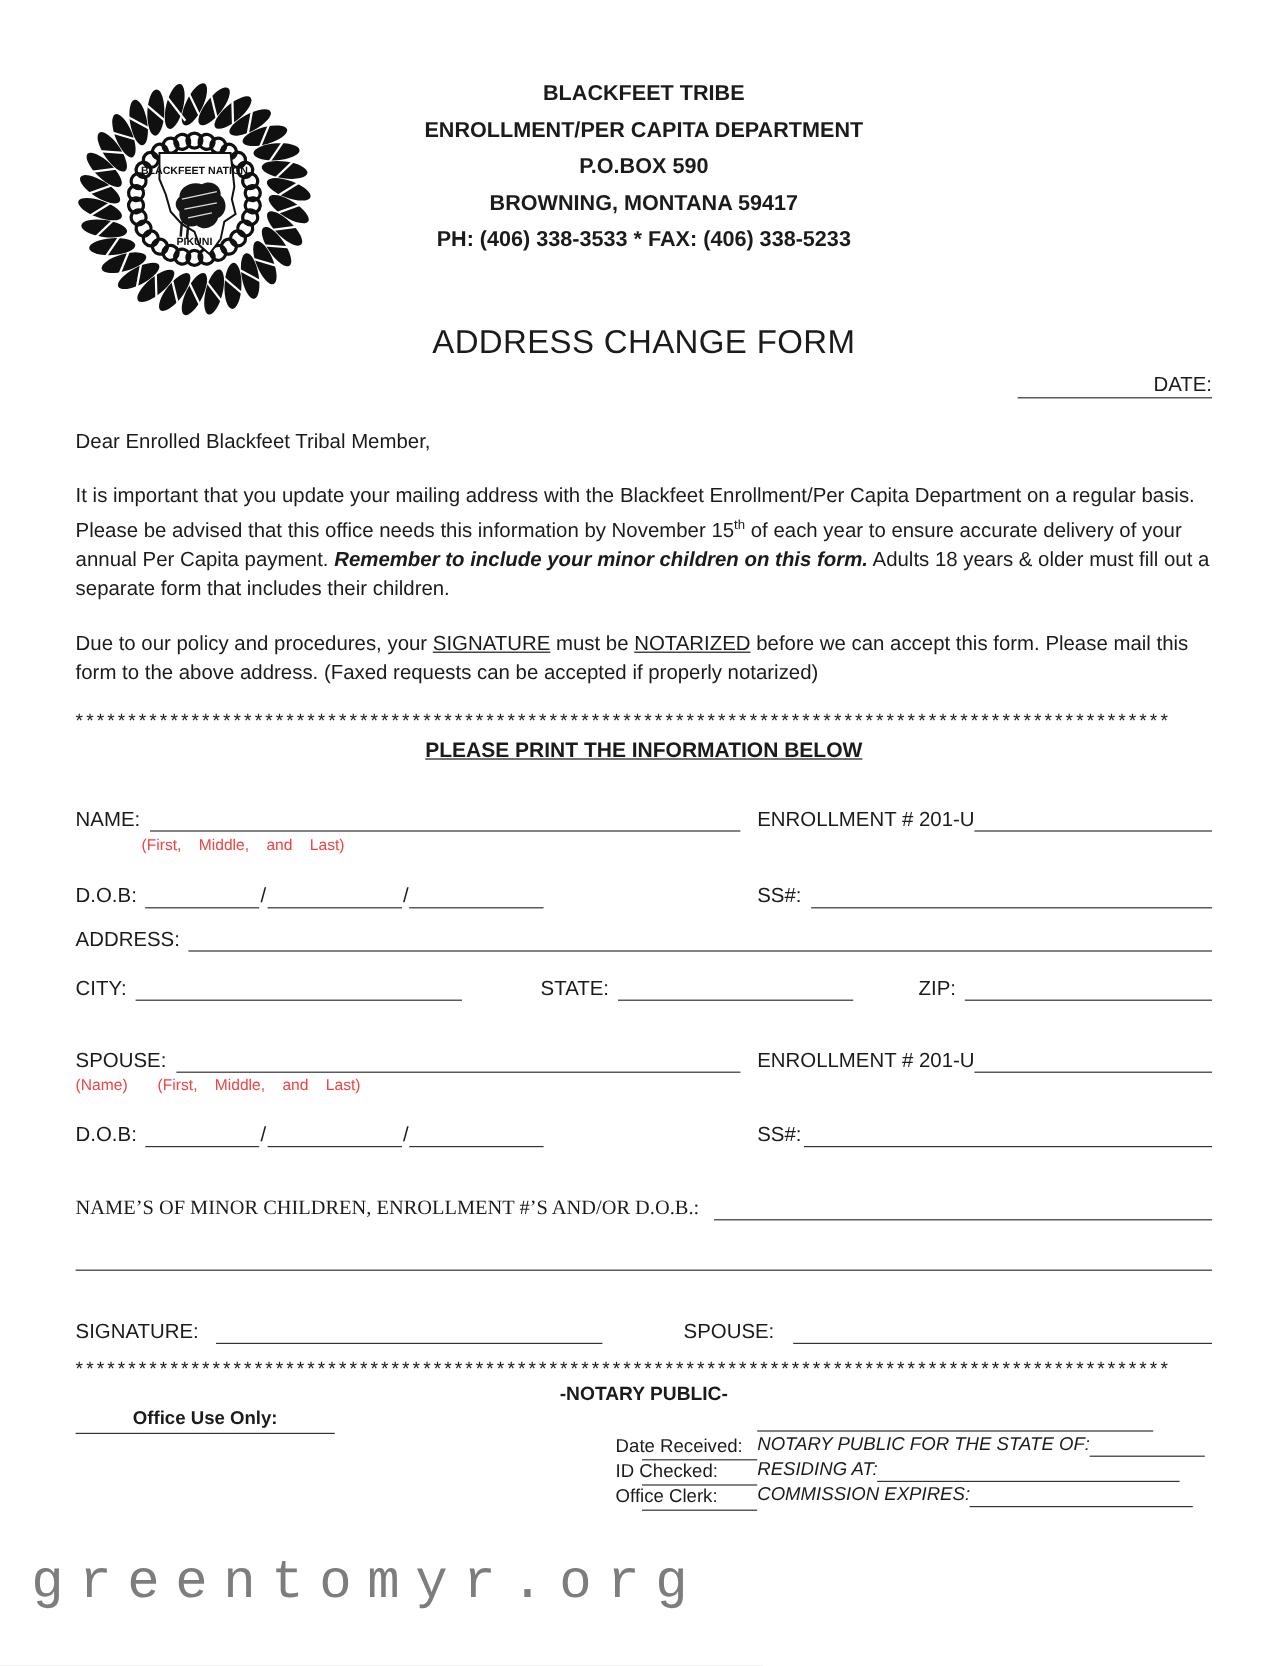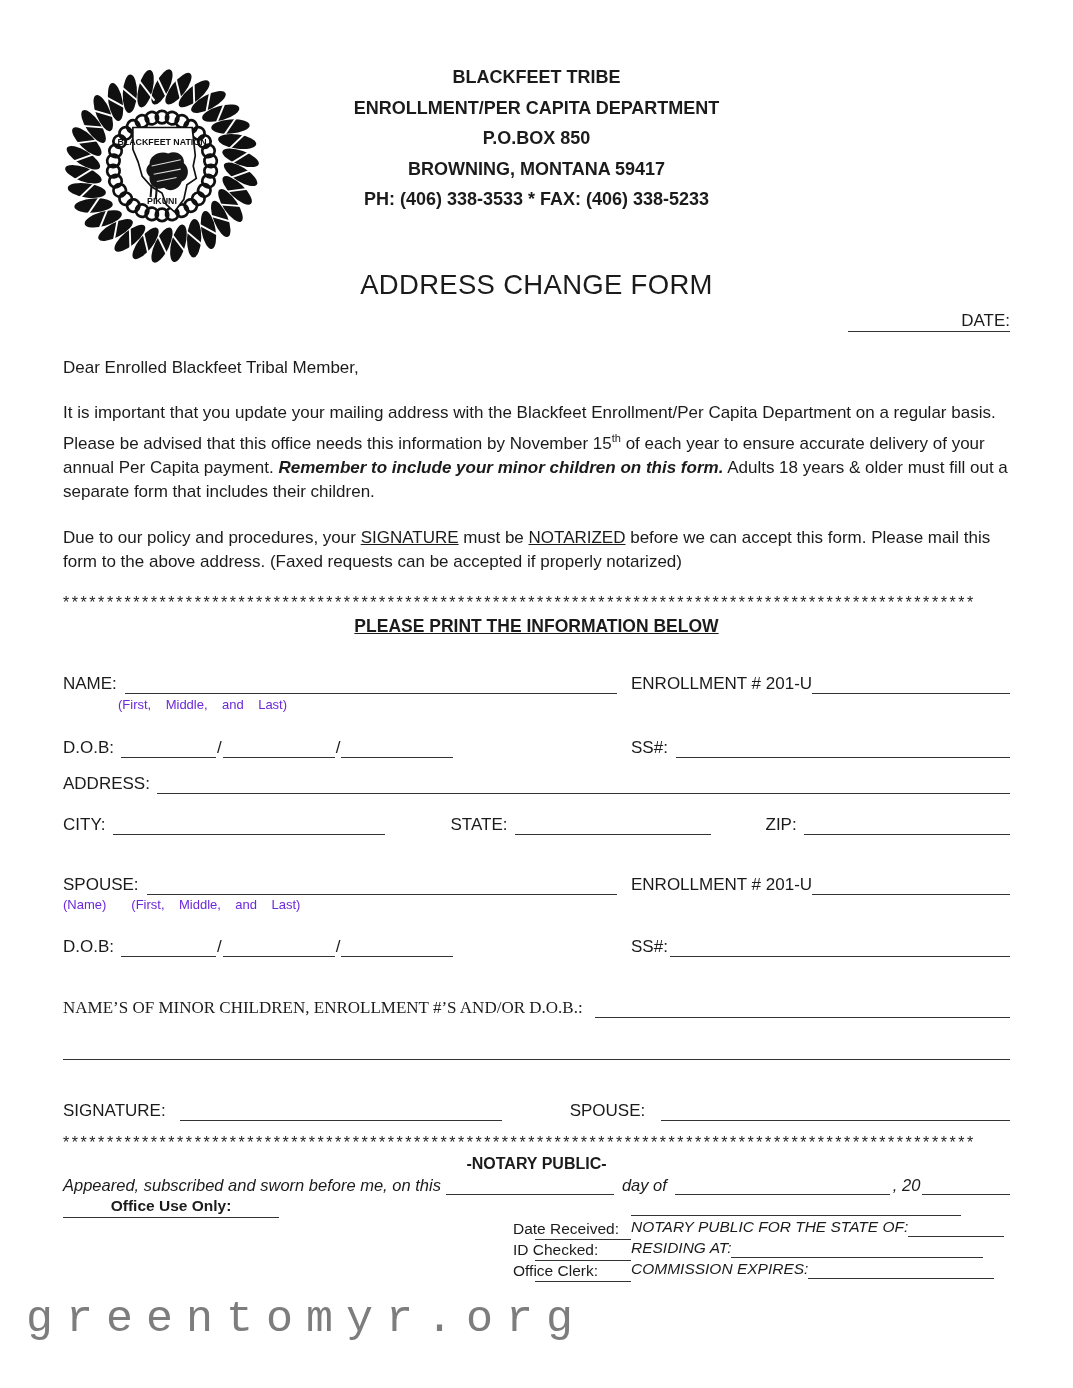--- a/index.html
+++ b/index.html
@@ -30,21 +30,21 @@
 
   .sep{margin-top:20px;font-size:16px;letter-spacing:2.55px;white-space:nowrap;overflow:hidden;}
   .print-head{text-align:center;font-weight:700;text-decoration:underline;font-size:17.5px;margin-top:4px;
               font-stretch:condensed;}
 
   .col-l{width:568px;display:flex;align-items:flex-end;}
   .col-r{flex:1;display:flex;align-items:flex-end;}
   .grow{flex:1;}
 
   .name-row{margin-top:36px;}
-  .hint{font-size:13px;line-height:15px;white-space:pre;color:#6d28d9;}
+  .hint{font-size:13px;line-height:15px;white-space:pre;color:#ef4444;}
   .name-hint{margin-top:3px;margin-left:55px;}
   .dob-row{margin-top:25px;}
   .dob-seg1{width:95px;margin-left:7px;}
   .dob-seg2{width:112px;}
   .dob-seg3{width:112px;}
   .slash{padding:0 1px;}
   .ss-line{margin-left:8px;}
   .address-row{margin-top:15px;}
   .address-line{margin-left:7px;}
   .city-row{margin-top:20px;}
@@ -143,21 +143,21 @@
       <line x1="95" y1="121" x2="94" y2="132"></line>
     </g>
     <text x="100" y="137" text-anchor="middle" font-family="Liberation Sans, sans-serif" font-size="8.5" font-weight="bold" fill="#101010">PIKUNI</text>
   </svg>
 
   <div class="content">
 
     <div class="hdr">
       <div>BLACKFEET TRIBE</div>
       <div>ENROLLMENT/PER CAPITA DEPARTMENT</div>
-      <div>P.O.BOX 850</div>
+      <div>P.O.BOX 590</div>
       <div>BROWNING, MONTANA 59417</div>
       <div>PH: (406) 338-3533 * FAX: (406) 338-5233</div>
     </div>
 
     <div class="title">ADDRESS CHANGE FORM</div>
 
     <div class="row f17 date-row">
       <span>DATE:</span>
       <span class="line date-line"></span>
     </div>
@@ -253,28 +253,20 @@
     <div class="row f17 sig-row">
       <span>SIGNATURE:</span>
       <span class="line sig-line"></span>
       <span>SPOUSE:</span>
       <span class="line grow sig-spouse-line"></span>
     </div>
 
     <div class="sep sep2">********************************************************************************************************</div>
 
     <div class="notary-head">-NOTARY PUBLIC-</div>
-    <div class="row appeared">
-      <span>Appeared, subscribed and sworn before me, on this</span>
-      <span class="line app-line1"></span>
-      <span>day of</span>
-      <span class="line app-line2"></span>
-      <span>, 20</span>
-      <span class="line app-line3"></span>
-    </div>
 
     <div class="bottom">
       <div class="office">
         <div class="office-head">Office Use Only:</div>
         <div class="office-row">
           <span class="office-label">Date Received:</span>
           <span class="line office-line"></span>
         </div>
         <div class="office-row">
           <span class="office-label">ID Checked:</span>

